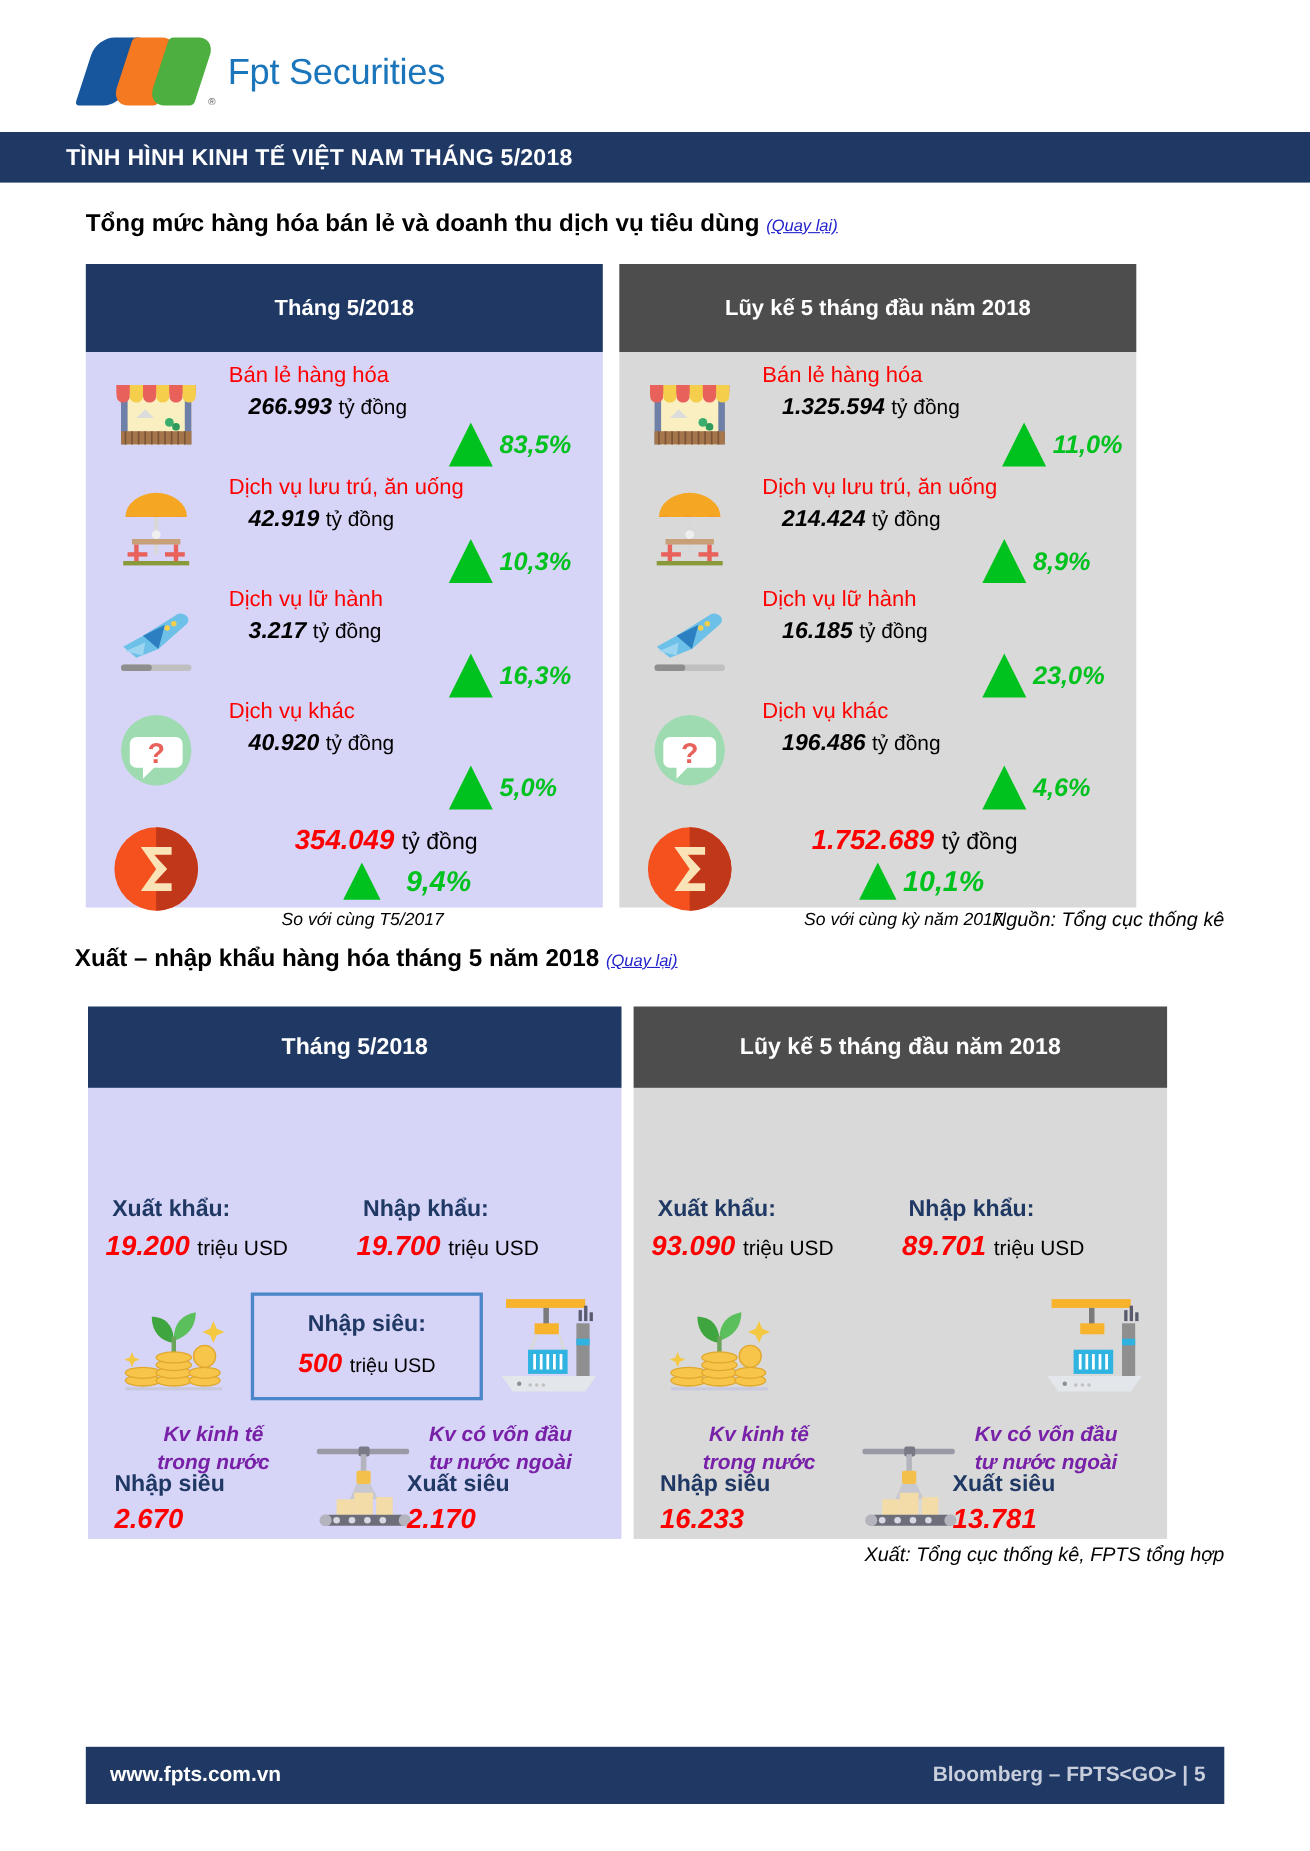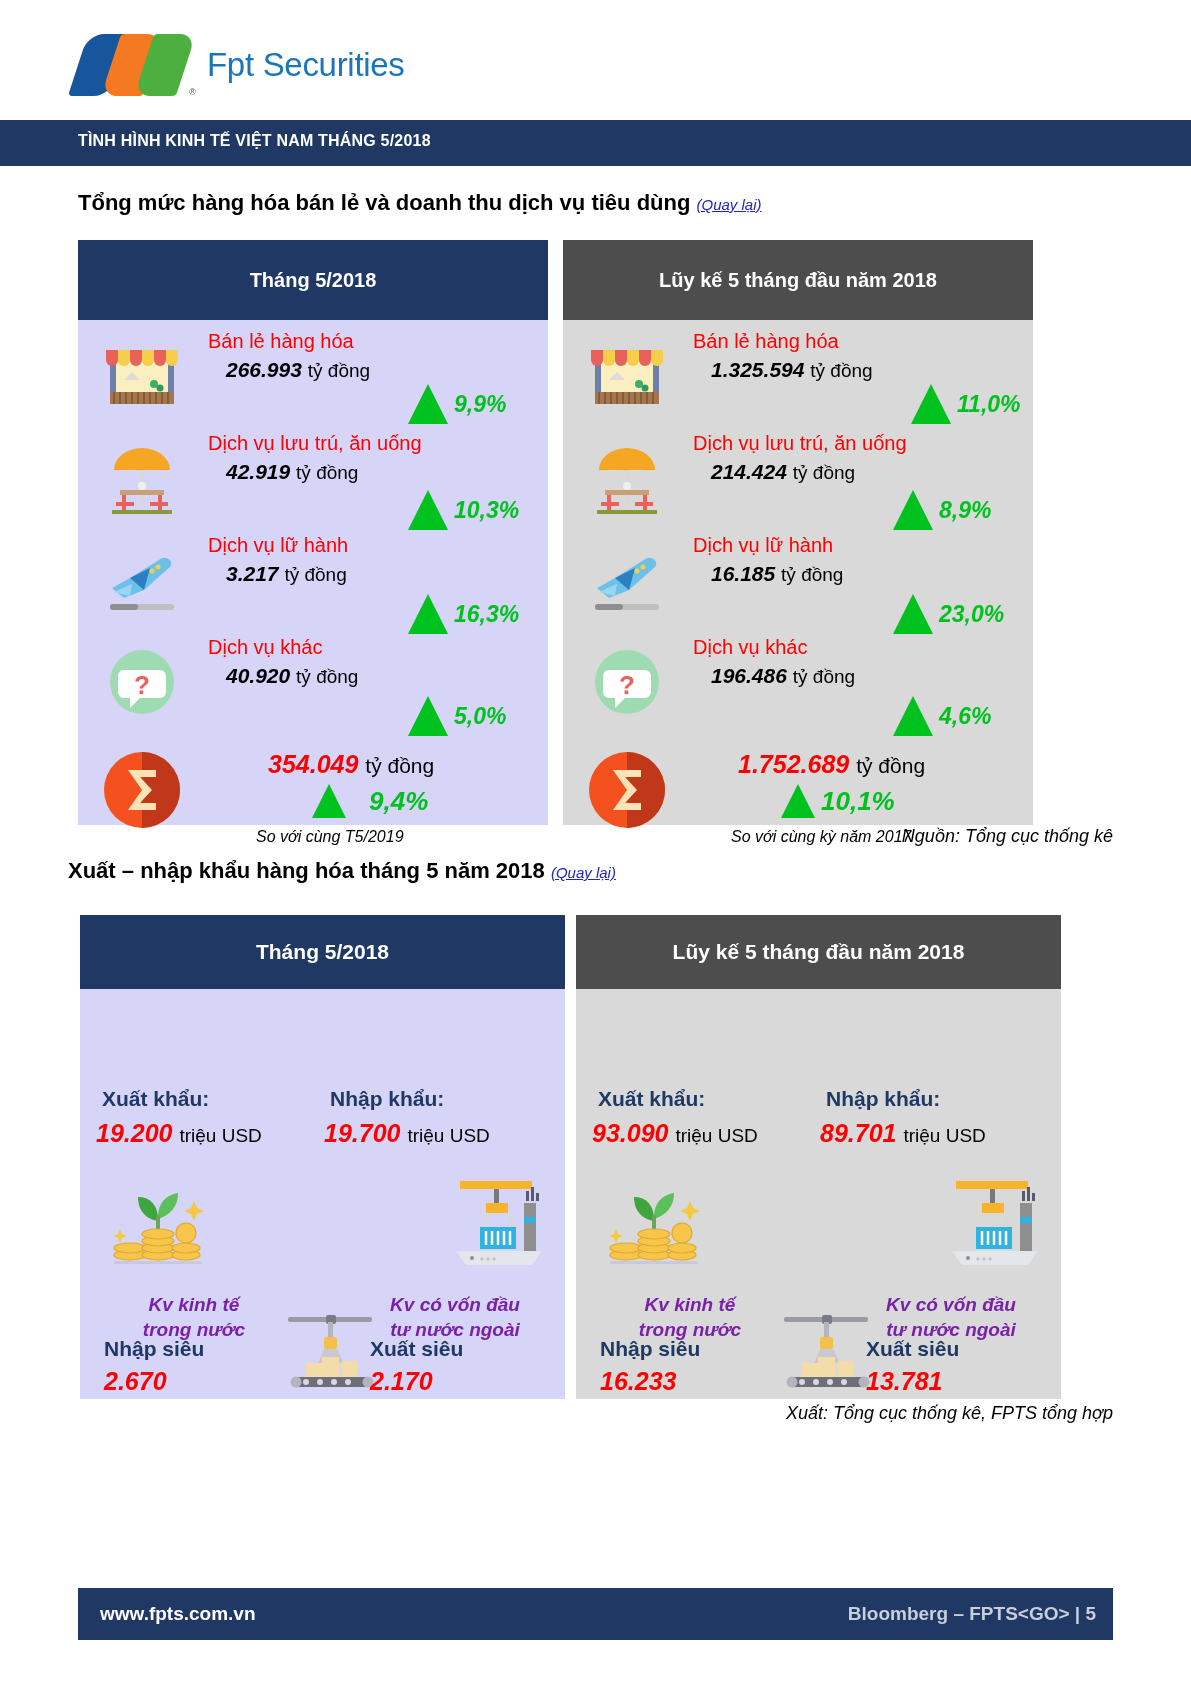--- a/index.html
+++ b/index.html
@@ -14,21 +14,21 @@
   .logo-mark .para{position:absolute;top:0;width:42px;height:62px;
      transform:skewX(-18deg);border-radius:14px 6px 14px 6px;}
   .logo-mark .p-blue{left:0;background:#17559C;border-radius:16px 4px 16px 4px;}
   .logo-mark .p-orange{left:33px;background:#F47920;border-radius:4px 16px 4px 16px;}
   .logo-mark .p-green{left:66px;background:#4CAF3F;border-radius:4px 16px 4px 16px;}
   .logo-r{position:absolute;right:-3px;bottom:-1px;font-size:9px;color:#555;}
   .logo-text{font-size:33px;color:#1B75BB;letter-spacing:-0.3px;font-weight:400;}
 
   
   .banner{position:absolute;left:0;top:120px;width:1191px;height:46px;background:#1F3864;}
-  .banner span{position:absolute;left:78px;top:12px;color:#fff;font-size:16px;font-weight:bold;letter-spacing:.2px;}
+  .banner span{position:absolute;left:60px;top:12px;color:#fff;font-size:21px;font-weight:bold;letter-spacing:.2px;}
 
   
   .sec-title{position:absolute;font-size:22px;font-weight:bold;color:#000;white-space:nowrap;}
   .sec-link{color:#2222CC;font-size:15px;font-style:italic;text-decoration:underline;font-weight:normal;}
 
   
   .panel{position:absolute;}
   .panel-head{height:80px;display:flex;align-items:center;justify-content:center;}
   .panel-head span{color:#fff;font-size:20px;font-weight:bold;}
   .head-navy{background:#1F3864;}
@@ -141,21 +141,21 @@
         <circle cx="54" cy="50" r="4" fill="#3BAE6E"></circle>
           <circle cx="60" cy="54" r="3.5" fill="#2E9A5C"></circle>
       </svg>
       <div class="r-label">Bán lẻ hàng hóa</div>
       <div class="r-val">
         <b>266.993</b>
         <i>tỷ đồng</i>
       </div>
       <div class="r-pct" style="left:330px;top:56px;">
         <span class="tri"></span>
-        <span class="pct-txt">9,9%</span>
+        <span class="pct-txt">83,5%</span>
       </div>
     </div>
 
     <div class="r-row" style="top:110px;">
       <svg class="r-icon" viewBox="0 0 84 84">
         <path d="M14 34 a28 22 0 0 1 56 0 z" fill="#F5A623"></path>
         <path d="M14 34 a28 22 0 0 1 9.3 0 z" fill="#E8615A"></path>
         <path d="M32 34 a28 22 0 0 1 9.3 0 z" fill="#E8615A" transform="translate(4,0)"></path>
         <path d="M50 34 a28 22 0 0 1 9.3 0 z" fill="#E8615A" transform="translate(8,0)"></path>
         <rect x="40" y="34" width="4" height="34" fill="#D8D8D8"></rect>
@@ -223,21 +223,21 @@
         <path d="M28 22 h28 v7 H40 l12 13 -12 13 h16 v7 H28 l14-20 z" fill="#FBE3B8"></path>
       </svg>
       <div class="t-val" style="left:190px;top:2px;">
         <b>354.049</b>
         <i>tỷ đồng</i>
       </div>
       <div class="t-pct" style="left:234px;top:36px;gap:23px;">
         <span class="tri sm"></span>
         <span class="pct-txt">9,4%</span>
       </div>
-      <div class="t-note" style="left:178px;top:80px;">So với cùng T5/2019</div>
+      <div class="t-note" style="left:178px;top:80px;">So với cùng T5/2017</div>
     </div>
   </div>
 </div>
 
 <div class="panel" style="left:563px;top:240px;width:470px;">
   <div class="panel-head head-gray">
     <span>Lũy kế 5 tháng đầu năm 2018</span>
   </div>
   <div class="retail-body body-gray" style="height:505px;">
 
@@ -402,20 +402,27 @@
           <ellipse cx="50" cy="57" rx="16" ry="5"></ellipse>
         <ellipse cx="78" cy="78" rx="14" ry="5"></ellipse>
           <ellipse cx="78" cy="71" rx="14" ry="5"></ellipse>
         <circle cx="78" cy="56" r="10"></circle>
       </g>
       <rect x="6" y="84" width="88" height="3" fill="#C9C9DE"></rect>
       <path d="M86 24 l3 7 7 3 -7 3 -3 7 -3-7 -7-3 7-3 z" fill="#F5C842"></path>
       <path d="M12 52 l2 5 5 2 -5 2 -2 5 -2-5 -5-2 5-2 z" fill="#F5C842"></path>
     </svg>
 
+    <div class="sieu-box" style="left:148px;top:186px;width:205px;height:92px;border-color:#4A86C8;">
+      <div class="sieu-t" style="top:14px;">Nhập siêu:</div>
+      <div class="sieu-v" style="top:48px;">
+        <b>500</b>
+        <i>triệu USD</i>
+      </div>
+    </div>
 
     <svg style="position:absolute;left:370px;top:184px;width:100px;height:100px;" viewBox="0 0 100 100">
       <rect x="10" y="8" width="72" height="8" fill="#F7B32B"></rect>
       <rect x="44" y="16" width="5" height="16" fill="#7A7A7A"></rect>
       <rect x="36" y="30" width="22" height="10" fill="#F7B32B"></rect>
       <path d="M38 40 L32 56 M58 40 L64 56" stroke="#D8D8D8" stroke-width="2.5" fill="none"></path>
       <rect x="30" y="54" width="36" height="22" fill="#2FB3E0"></rect>
       <g stroke="#ffffff" stroke-width="2.5">
         <line x1="36" y1="58" x2="36" y2="72"></line>
           <line x1="42" y1="58" x2="42" y2="72"></line>

